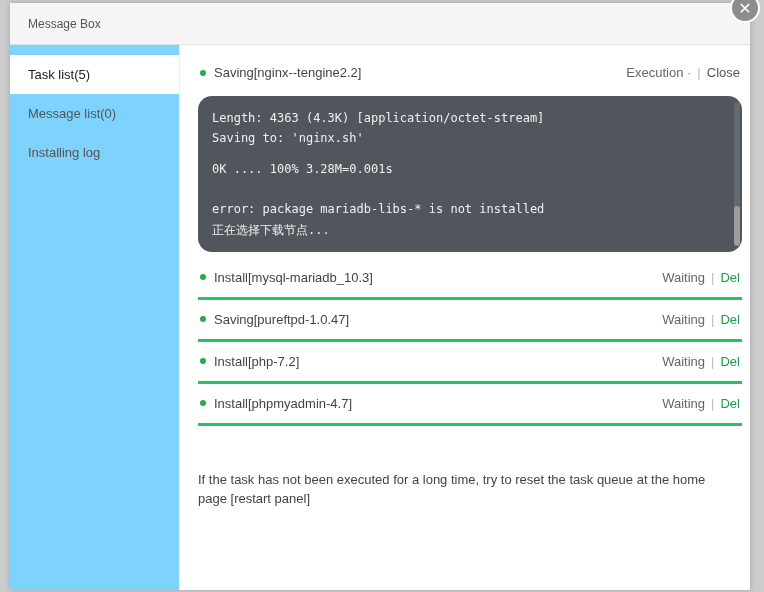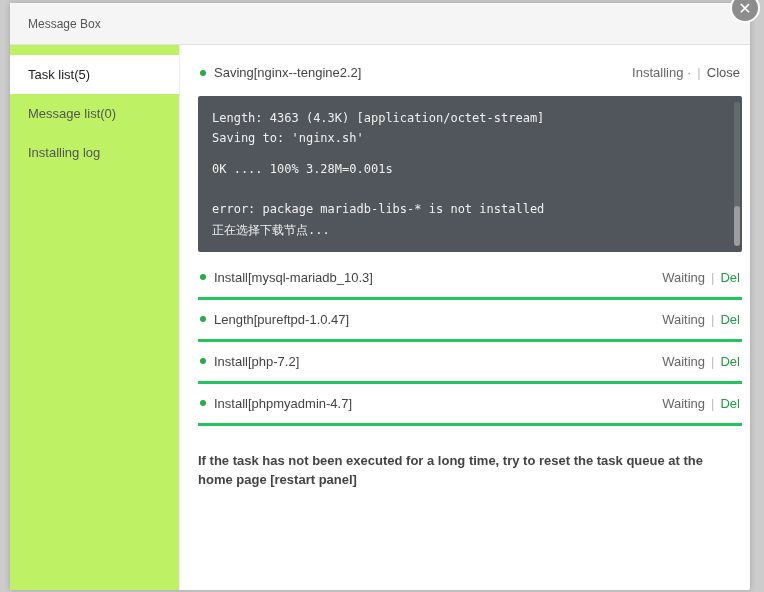--- a/index.html
+++ b/index.html
@@ -8,48 +8,48 @@
   .panel {
     position: absolute; left: 10px; top: 3px; width: 740px; height: 587px;
     background: #fff; border-radius: 2px; box-shadow: 0 0 6px rgba(0,0,0,.2);
     display: flex; flex-direction: column;
   }
   .titlebar {
     height: 42px; display: flex; align-items: center; padding: 0 18px;
     background: #f5f5f5; border-bottom: 1px solid #e2e2e2; font-size: 12px; color: #555;
   }
   .body { flex: 1; display: flex; min-height: 0; }
-  .sidebar { width: 170px; background: #bef264; border-right: 1px solid #eee; padding-top: 10px; }
+  .sidebar { width: 170px; background: #7dd3fc; border-right: 1px solid #eee; padding-top: 10px; }
   .side-item {
     padding: 12px 18px; font-size: 13px; color: #555; cursor: pointer;
   }
   .side-item.active { background: #fff; color: #222; }
   .main { flex: 1; padding: 14px 8px 10px 18px; overflow: auto; font-size: 13px; color: #333; }
   .task-row {
     display: flex; align-items: center; padding: 12px 2px; border-bottom: 3px solid #22c55e;
   }
   .task-row.noborder-top { padding-top: 6px; }
   .dot { width: 6px; height: 6px; border-radius: 50%; background: #2aab4a; margin-right: 8px; flex-shrink: 0; }
   .task-name { flex: 1; color: #444; }
   .status { color: #666; white-space: nowrap; }
   .status.running::after { content: " ·"; color: #888; }
   .pipe { color: #bbb; margin: 0 6px; }
   .link { color: #1e9c46; cursor: pointer; }
   .link.dark { color: #555; }
   .console {
-    background: #50565c; color: #f0f0f0; border-radius: 2px;
+    background: #50565c; color: #f0f0f0; border-radius: 14px;
     padding: 12px 14px; font-size: 12px; line-height: 1.7;
     margin: 4px 0 6px 0; position: relative;
     font-family: "Menlo","Consolas",monospace;
   }
   .console .sb { position: absolute; right: 2px; top: 6px; bottom: 6px; width: 6px; background: rgba(255,255,255,.12); border-radius: 3px; }
   .console .sb-thumb { position: absolute; right: 2px; top: 110px; width: 6px; height: 40px; background: rgba(255,255,255,.35); border-radius: 3px; }
   .console p { margin: 0; white-space: pre-wrap; }
   .console .gap { height: 10px; }
-  .footer-note { margin-top: 25px; font-size: 13px; color: #444; line-height: 1.5; padding-right: 12px; font-weight: bold; }
+  .footer-note { margin-top: 44px; font-size: 13px; color: #444; line-height: 1.5; padding-right: 12px; }
   .close-x {
     position: absolute; right: -8px; top: -8px; width: 26px; height: 26px;
     border-radius: 50%; background: #8d8d8d; color: #fff; display:flex;
     align-items:center; justify-content:center; font-size:16px; cursor:pointer;
     box-shadow: 0 0 0 2px #fff;
   }
 </style>
 </head>
 <body>
 
@@ -75,21 +75,21 @@
       <div class="side-item">
         <span>Installing log</span>
       </div>
     </div>
 
     <div class="main">
 
       <div class="task-row noborder-top" style="border-bottom:none;">
         <span class="dot"></span>
         <span class="task-name">Saving[nginx--tengine2.2]</span>
-        <span class="status running">Installing</span>
+        <span class="status running">Execution</span>
         <span class="pipe">|</span>
         <span class="link dark">Close</span>
       </div>
 
       <div class="console">
         <p>Length: 4363 (4.3K) [application/octet-stream]</p>
         <p>Saving to: 'nginx.sh'</p>
         <div class="gap"></div>
         <p>0K .... 100% 3.28M=0.001s</p>
         <div class="gap"></div>
@@ -103,21 +103,21 @@
       <div class="task-row">
         <span class="dot"></span>
         <span class="task-name">Install[mysql-mariadb_10.3]</span>
         <span class="status">Waiting</span>
         <span class="pipe">|</span>
         <span class="link">Del</span>
       </div>
 
       <div class="task-row">
         <span class="dot"></span>
-        <span class="task-name">Length[pureftpd-1.0.47]</span>
+        <span class="task-name">Saving[pureftpd-1.0.47]</span>
         <span class="status">Waiting</span>
         <span class="pipe">|</span>
         <span class="link">Del</span>
       </div>
 
       <div class="task-row">
         <span class="dot"></span>
         <span class="task-name">Install[php-7.2]</span>
         <span class="status">Waiting</span>
         <span class="pipe">|</span>

